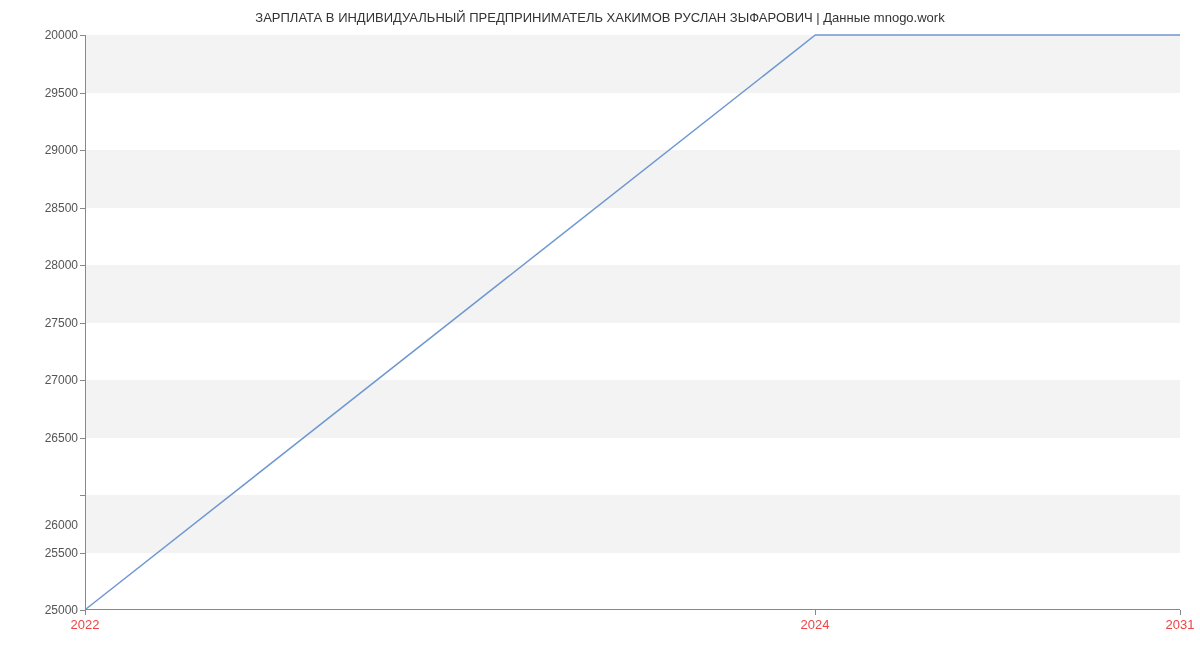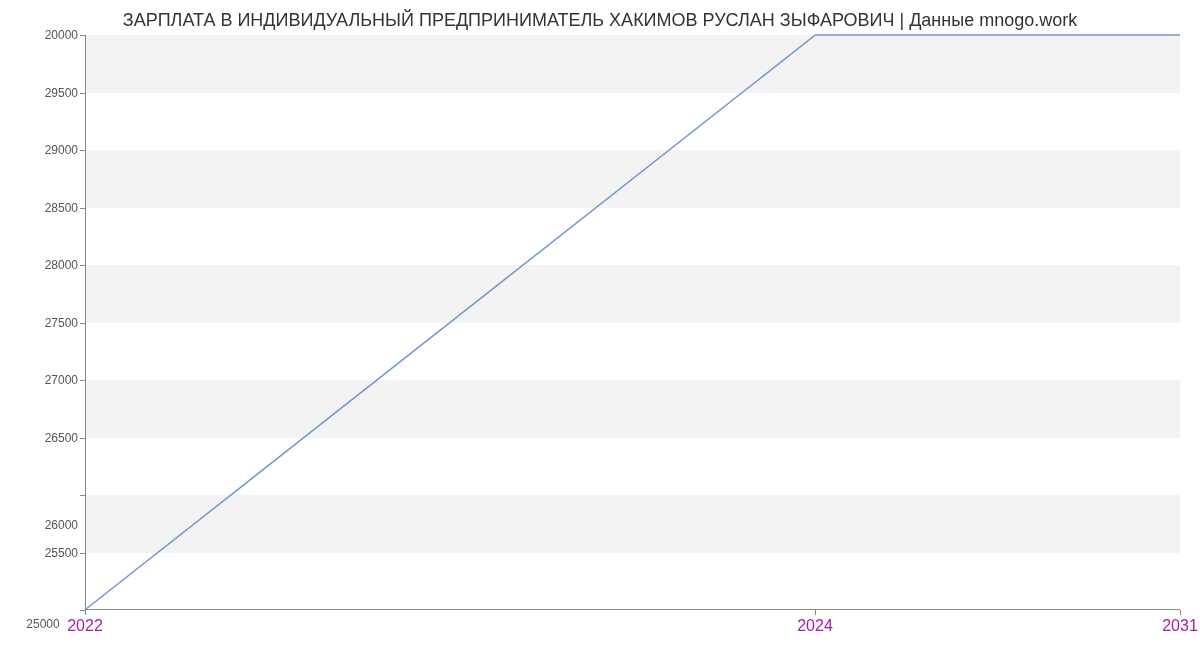--- a/index.html
+++ b/index.html
@@ -9,21 +9,21 @@
       background: #ffffff;
       font-family: Arial, Helvetica, sans-serif;
       position: relative;
     }
     .chart-title {
       position: absolute;
       top: 10px;
       left: 0;
       width: 100%;
       text-align: center;
-      font-size: 18px;
+      font-size: 13px;
       color: #333;
       font-weight: normal;
     }
     .plot-area {
       position: absolute;
       left: 85px;
       top: 35px;
       width: 1095px;
       height: 575px;
       border-bottom: 1px solid #888;
@@ -47,22 +47,22 @@
     .y-tick-mark {
       position: absolute;
       left: 80px;
       width: 5px;
       height: 1px;
       background: #888;
     }
     .x-tick-label {
       position: absolute;
       top: 617px;
-      font-size: 16px;
-      color: #a21caf;
+      font-size: 13px;
+      color: #ef4444;
       transform: translateX(-50%);
     }
     .x-tick-mark {
       position: absolute;
       top: 610px;
       width: 1px;
       height: 5px;
       background: #888;
     }
     .line-svg {
@@ -83,21 +83,21 @@
     <div class="grid-band" style="top: 0px; height: 57.5px;"></div>
     <div class="grid-band" style="top: 115px; height: 57.5px;"></div>
     <div class="grid-band" style="top: 230px; height: 57.5px;"></div>
     <div class="grid-band" style="top: 345px; height: 57.5px;"></div>
     <div class="grid-band" style="top: 460px; height: 57.5px;"></div>
   <svg class="line-svg" viewBox="0 0 1095 575" preserveAspectRatio="none">
     <polyline id="series-line" fill="none" stroke="#6f97d1" stroke-width="1.5" points="0,575 730,0 1095,0"></polyline>
   </svg>
 </div>
 
-<div class="y-tick-label" style="top: 624px; text-align: center;">25000</div>
+<div class="y-tick-label" style="top: 610px;">25000</div>
 <div class="y-tick-mark" style="top: 610px;"></div>
 <div class="y-tick-label" style="top: 552.5px;">25500</div>
 <div class="y-tick-mark" style="top: 552.5px;"></div>
 <div class="y-tick-label" style="top: 525px;">26000</div>
 <div class="y-tick-mark" style="top: 495px;"></div>
 <div class="y-tick-label" style="top: 437.5px;">26500</div>
 <div class="y-tick-mark" style="top: 437.5px;"></div>
 <div class="y-tick-label" style="top: 380px;">27000</div>
 <div class="y-tick-mark" style="top: 380px;"></div>
 <div class="y-tick-label" style="top: 322.5px;">27500</div>

